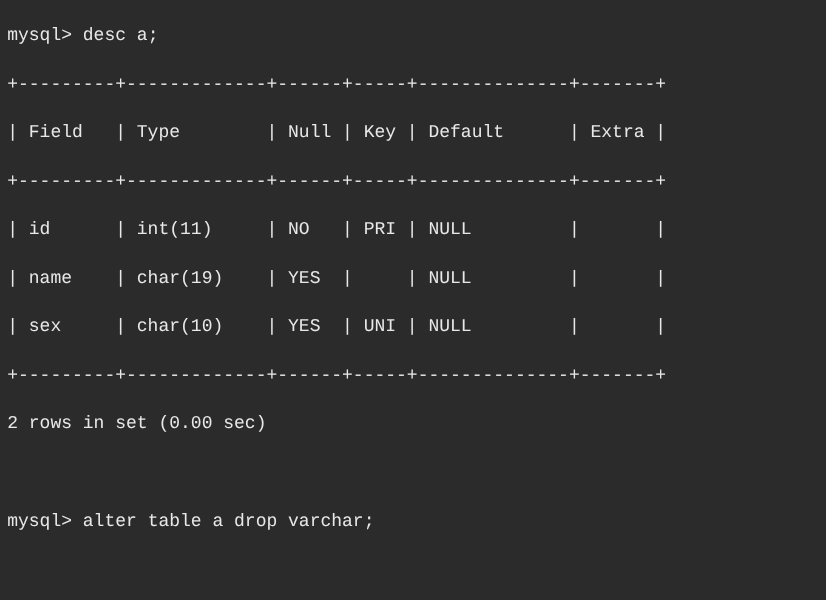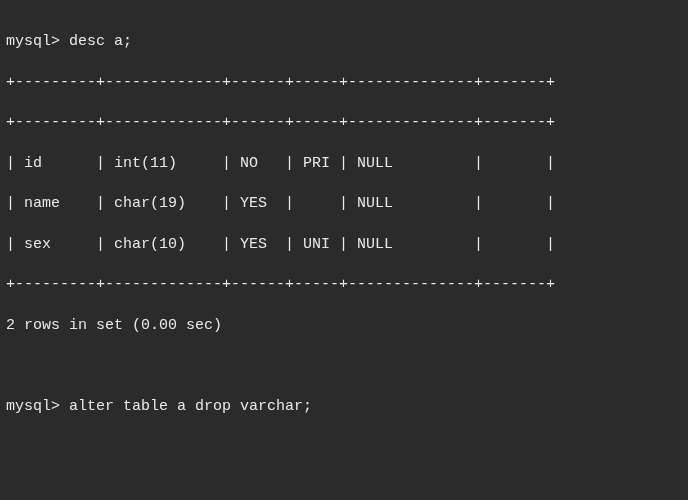--- a/index.html
+++ b/index.html
@@ -5,36 +5,37 @@
   html, body {
     margin: 0;
     padding: 0;
     background: #2b2b2b;
     color: #e8e8e8;
     font-family: "Consolas", "Menlo", "Courier New", monospace;
     font-size: 15px;
     line-height: 1.35;
   }
   .terminal {
-    padding: 12px 6px;
+    padding: 0 6px;
     white-space: pre;
     width: 564px;
     height: 500px;
     box-sizing: border-box;
     overflow: hidden;
   }
   .line { white-space: pre; }
   .prompt-text { color: #e8e8e8; }
 </style>
 </head>
 <body>
 
 <div class="terminal">
 <div class="line"><span class="prompt-text">mysql&gt; </span><span>desc a;</span></div>
 <div class="line">+---------+-------------+------+-----+--------------+-------+</div>
+<div class="line">| Field   | Type        | Null | Key | Default      | Extra |</div>
 <div class="line">+---------+-------------+------+-----+--------------+-------+</div>
 <div class="line">| id      | int(11)     | NO   | PRI | NULL         |       |</div>
 <div class="line">| name    | char(19)    | YES  |     | NULL         |       |</div>
 <div class="line">| sex     | char(10)    | YES  | UNI | NULL         |       |</div>
 <div class="line">+---------+-------------+------+-----+--------------+-------+</div>
 <div class="line">2 rows in set (0.00 sec)</div>
 <div class="line"> </div>
 <div class="line"><span class="prompt-text">mysql&gt; </span><span>alter table a drop varchar;</span></div>
 
 

